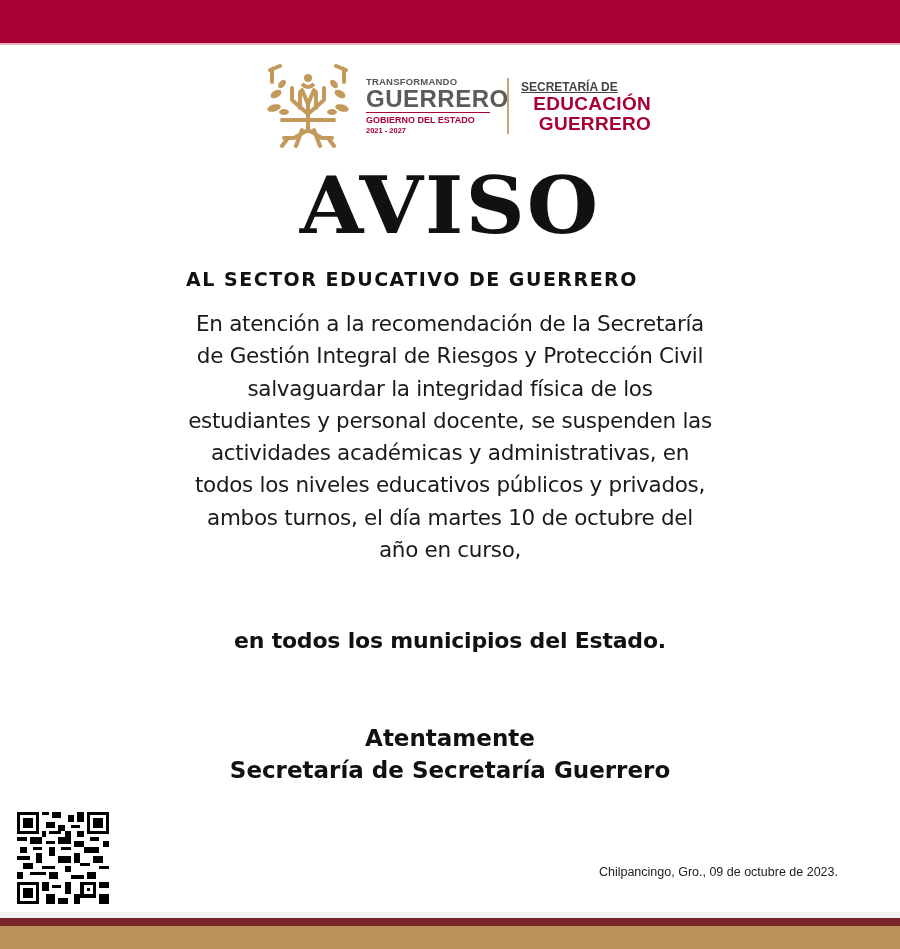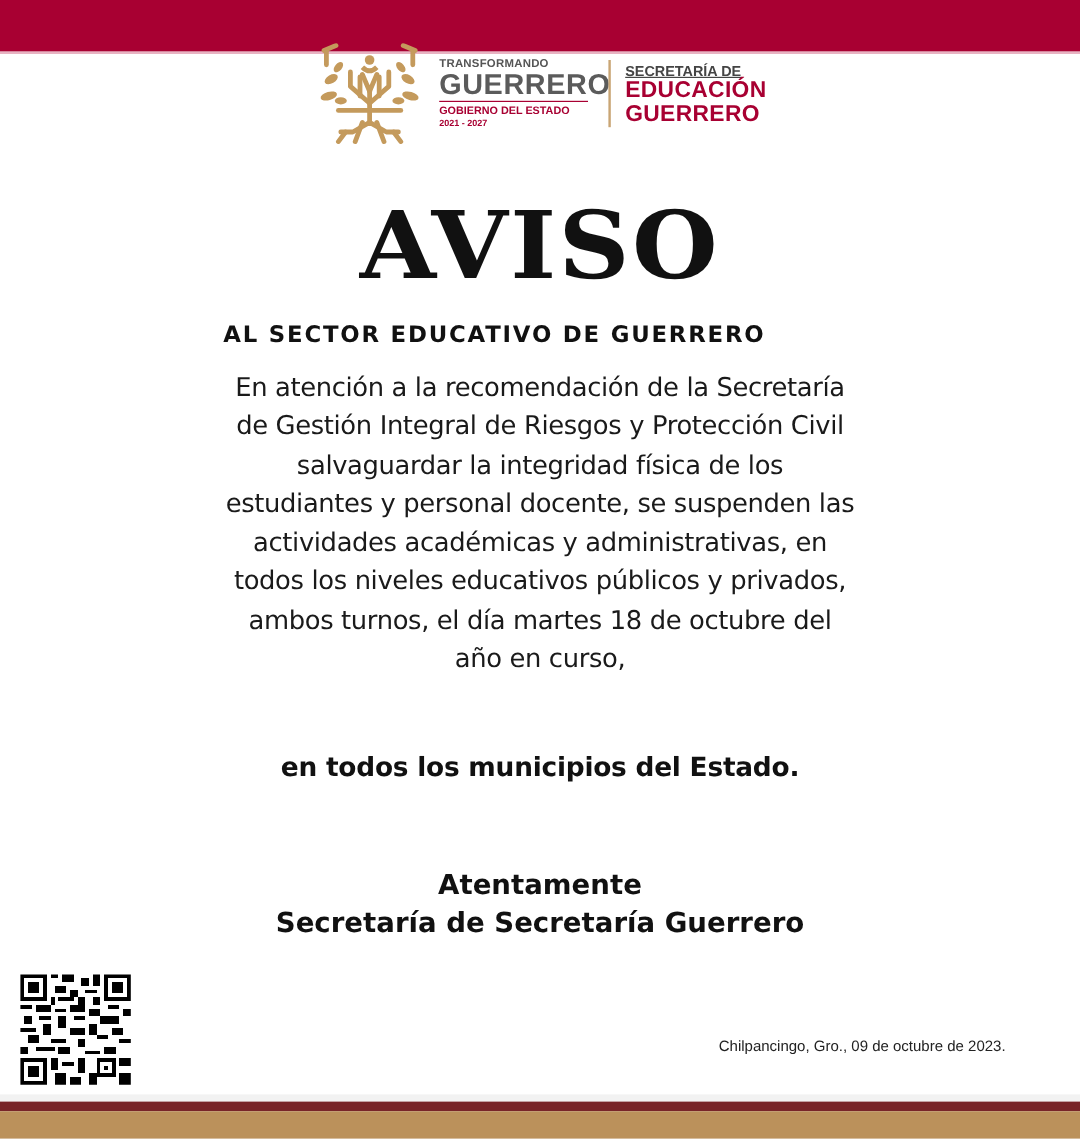--- a/index.html
+++ b/index.html
@@ -3,31 +3,31 @@
 <meta charset="utf-8">
 <style>
   html, body { margin: 0; padding: 0; }
   body {
     width: 900px; height: 949px; position: relative; overflow: hidden;
     background: #ffffff; font-family: "Liberation Sans", sans-serif; color: #1a1a1a;
   }
   .top-band { position: absolute; left: 0; top: 0; width: 900px; height: 43px; background: #a80032; }
   .top-band-edge { position: absolute; left: 0; top: 43px; width: 900px; height: 2px; background: #e8b3c2; }
 
-  .logo-row { position: absolute; top: 36px; left: 0; width: 900px; height: 84px; }
+  .logo-row { position: absolute; top: 64px; left: 0; width: 900px; height: 84px; }
   .emblem { position: absolute; left: 262px; top: 0; width: 92px; height: 84px; }
   .gob-text { position: absolute; left: 366px; top: 12px; width: 130px; }
   .gob-small { font-size: 9.5px; color: #555; letter-spacing: 0.2px; font-weight: bold; line-height: 11px; }
   .gob-big { font-size: 24px; color: #5b5b5b; font-weight: bold; line-height: 24px; letter-spacing: 0.5px; }
   .gob-red { font-size: 9px; color: #a80032; font-weight: bold; line-height: 12px; border-top: 1.5px solid #a80032; padding-top: 1px; margin-top: 1px; width: 124px; }
   .gob-years { font-size: 7.5px; color: #a80032; font-weight: bold; line-height: 10px; }
   .divider-v { position: absolute; left: 507px; top: 14px; width: 2px; height: 56px; background: #c9a574; }
   .sec-text { position: absolute; left: 521px; top: 17px; width: 130px; }
   .sec-small { font-size: 12px; color: #444; font-weight: bold; line-height: 13px; text-decoration: underline; }
-  .sec-big { font-size: 19px; color: #a80032; font-weight: bold; line-height: 20px; letter-spacing: 0.3px; }
+  .sec-big { font-size: 19px; color: #a80032; font-weight: bold; line-height: 20px; letter-spacing: 0.3px; text-align: right; }
 
   .title { position: absolute; top: 160px; left: 0; width: 900px; text-align: center;
     font-family: "DejaVu Serif", serif; font-weight: 900; font-size: 82px; line-height: 90px;
     letter-spacing: 2px; color: #111; transform: scaleY(0.95); }
   .subtitle { position: absolute; top: 268px; left: 0; width: 824px; text-align: center;
     font-family: "DejaVu Sans", sans-serif; font-weight: bold; font-size: 19px; letter-spacing: 1.5px; color: #111; }
 
   .body-text { position: absolute; top: 308px; left: 140px; width: 620px; text-align: center;
     font-family: "DejaVu Sans", sans-serif; font-size: 21.5px; line-height: 32.3px; color: #1a1a1a; letter-spacing: -0.3px; }
   .body-line { display: block; white-space: nowrap; }
@@ -99,21 +99,21 @@
 <div class="title">AVISO</div>
 <div class="subtitle">AL SECTOR EDUCATIVO DE GUERRERO</div>
 
 <div class="body-text">
   <span class="body-line">En atención a la recomendación de la Secretaría</span>
   <span class="body-line">de Gestión Integral de Riesgos y Protección Civil</span>
   <span class="body-line">salvaguardar la integridad física de los</span>
   <span class="body-line">estudiantes y personal docente, se suspenden las</span>
   <span class="body-line">actividades académicas y administrativas, en</span>
   <span class="body-line">todos los niveles educativos públicos y privados,</span>
-  <span class="body-line">ambos turnos, el día martes 18 de octubre del</span>
+  <span class="body-line">ambos turnos, el día martes 10 de octubre del</span>
   <span class="body-line">año en curso,</span>
 </div>
 
 <div class="emphasis">en todos los municipios del Estado.</div>
 
 <div class="signature">
   <div>Atentamente</div>
   <div>Secretaría de Secretaría Guerrero</div>
 </div>
 

